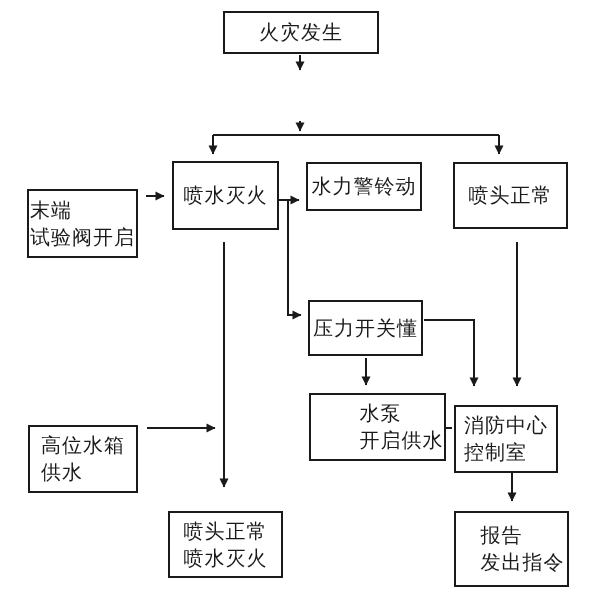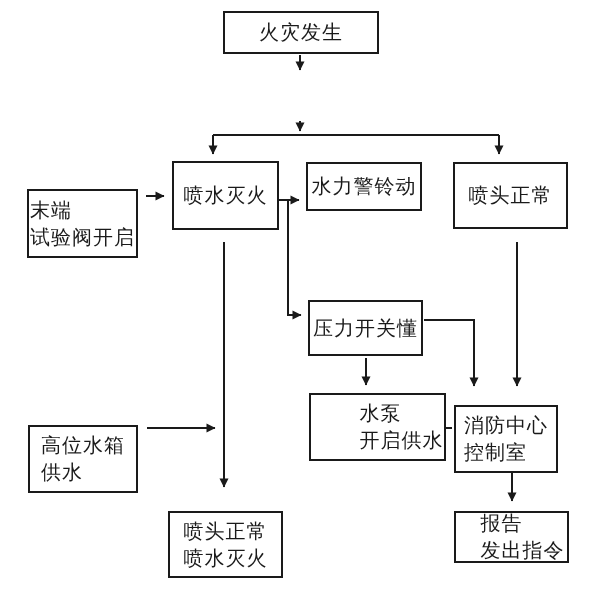--- a/index.html
+++ b/index.html
@@ -107,16 +107,16 @@
 
   <div class="node" style="left:309px; top:393px; width:137px; height:68px;padding-left:48px;">水泵
 开启供水</div>
 
   <div class="node" style="left:454px; top:393px; width:104px; height:68px;margin-top:12px;">消防中心
 控制室</div>
 
   <div class="node" style="left:168px; top:511px; width:115px; height:67px;">喷头正常
 喷水灭火</div>
 
-  <div class="node" style="left:454px; top:511px; width:115px; height:52px;padding-left:22px;">报告
+  <div class="node" style="left:454px; top:511px; width:115px; height:76px;padding-left:22px;">报告
 发出指令</div>
 
 </div>
 
 </body></html>

